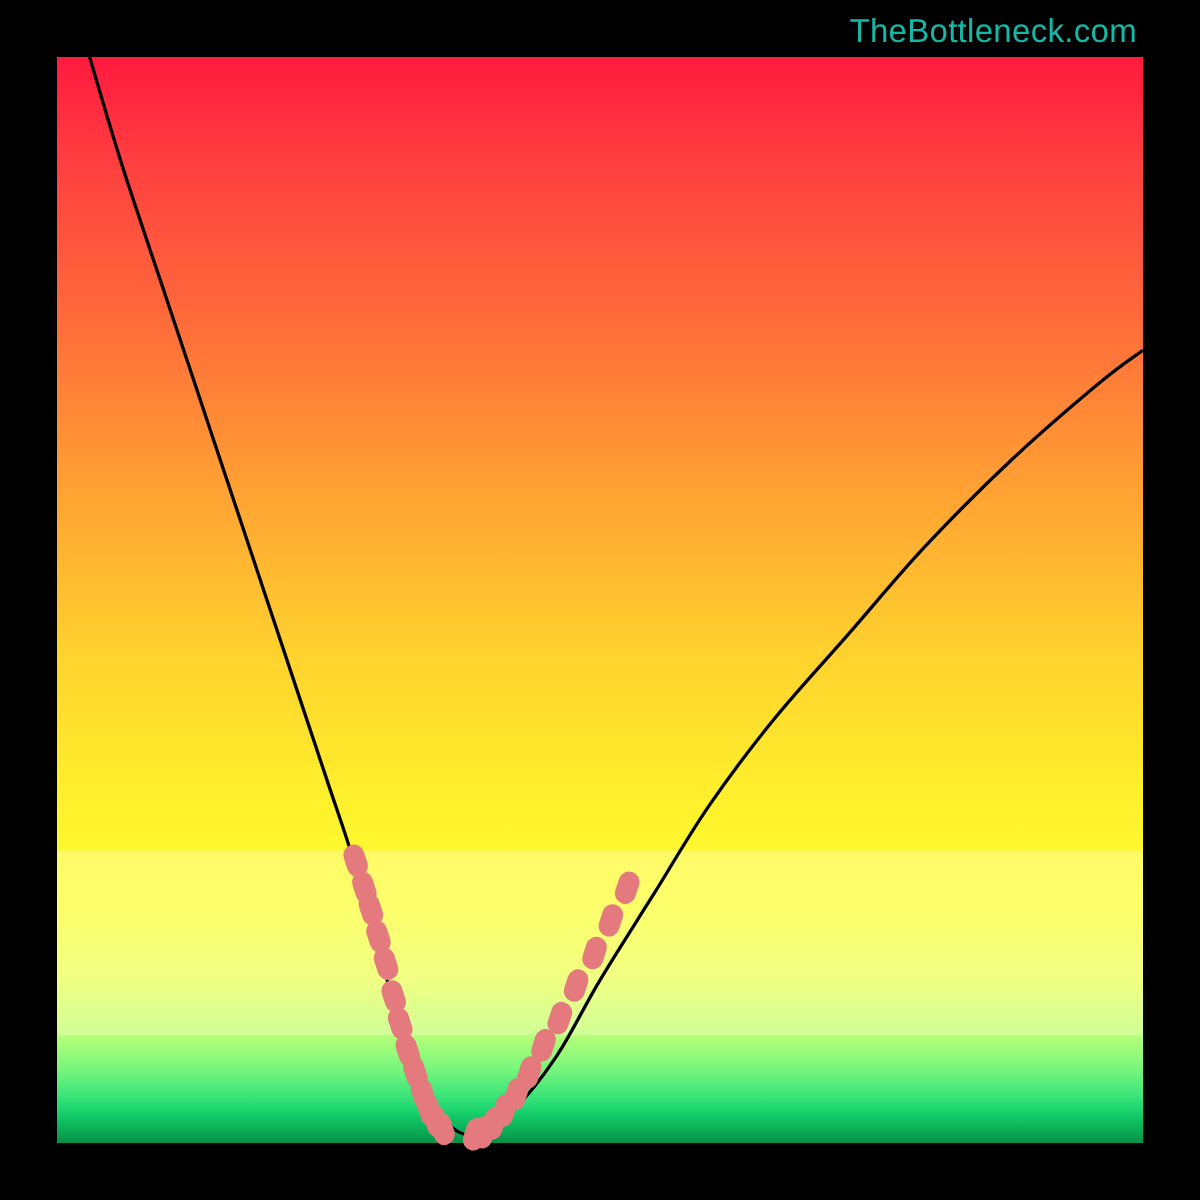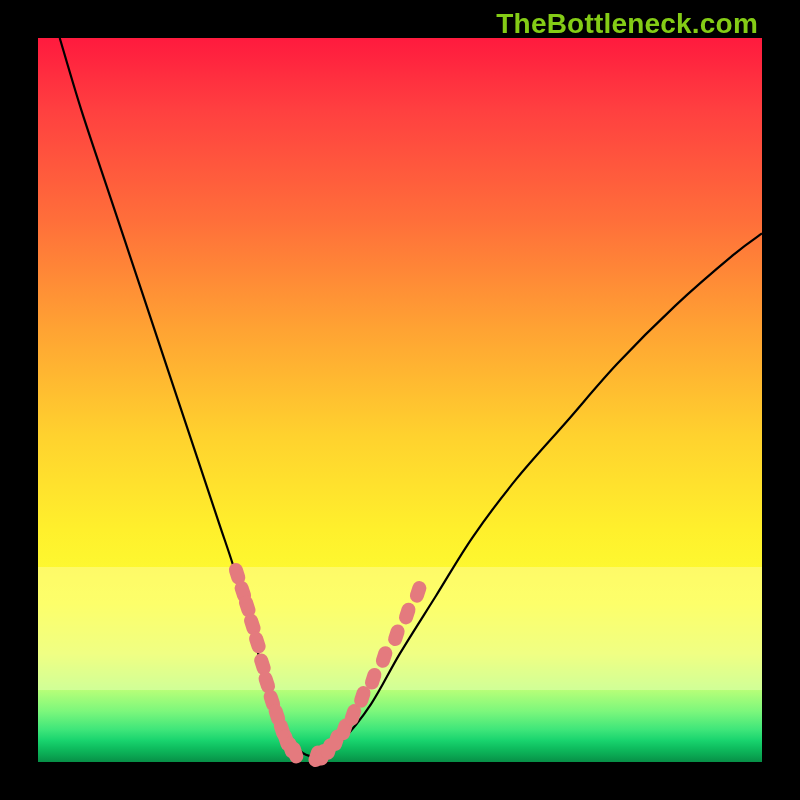--- a/index.html
+++ b/index.html
@@ -47,23 +47,23 @@
   .glow-band {
     position: absolute;
     left: 0;
     width: 100%;
     background: rgba(255,255,210,0.35);
   }
   .watermark {
     position: absolute;
     top: 8px;
     right: 42px;
-    color: #84cc16;
-    font-size: 28px;
-    font-weight: 700;
+    color: #14b8a6;
+    font-size: 22px;
+    font-weight: 400;
     letter-spacing: 0.2px;
   }
   svg.curve {
     position: absolute;
     top: 0;
     left: 0;
     width: 724px;
     height: 724px;
     overflow: visible;
   }

